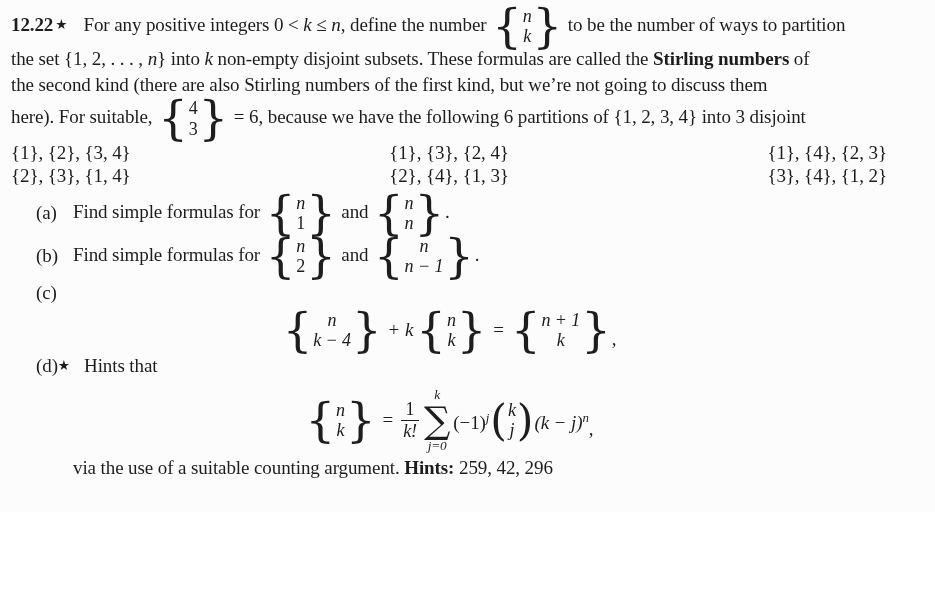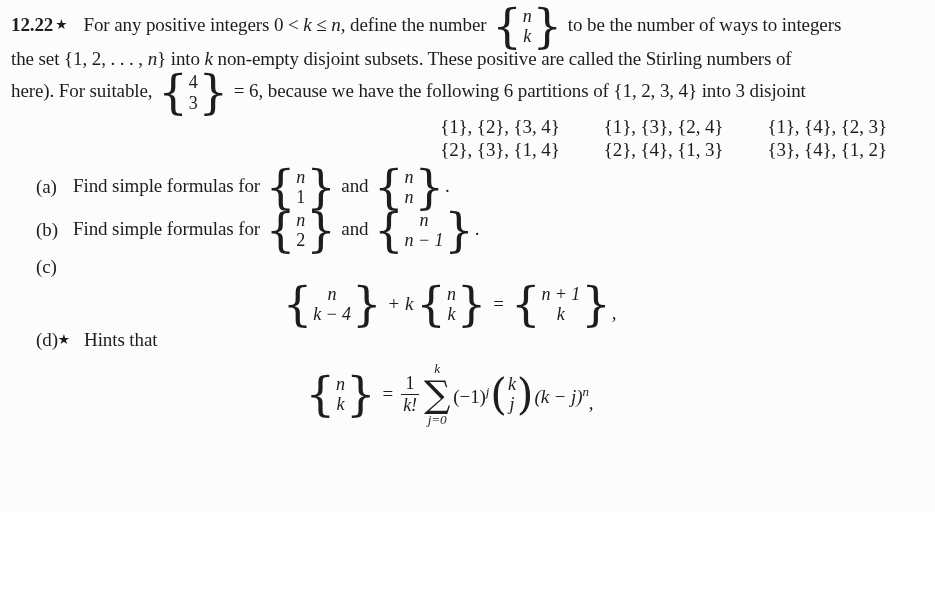--- a/index.html
+++ b/index.html
@@ -8,21 +8,21 @@
     background:#fcfcfc;color:#1d1d1d;
     font-family:"Liberation Serif","DejaVu Serif",serif;
     font-size:19px;line-height:26px;letter-spacing:-0.1px;
     padding:6px 8px 0 11px;overflow:hidden;
   }
   .line{white-space:nowrap;}
   .num{font-weight:700;margin-right:2px;}
   .star{font-size:0.72em;vertical-align:0.12em;}
   .numgap{display:inline-block;width:16px;}
   .mi{font-style:italic;}
-  .b{font-weight:400;}
+  .b{font-weight:700;}
 
   
   .stir,.binom{display:inline-flex;align-items:center;vertical-align:middle;margin:0 1px;}
   .br{font-family:"DejaVu Serif",serif;font-size:2.45em;line-height:0.78;font-weight:400;}
   .pr{font-family:"DejaVu Serif",serif;font-size:2.25em;line-height:0.82;font-weight:400;}
   .col{display:inline-flex;flex-direction:column;align-items:center;line-height:1.12;font-size:0.95em;padding:0 1px;}
   .col .mi{line-height:1.12;}
 
   
   .frac{display:inline-flex;flex-direction:column;align-items:center;vertical-align:middle;line-height:1.15;font-size:0.95em;margin:0 2px;}
@@ -32,21 +32,21 @@
   .sum{display:inline-flex;flex-direction:column;align-items:center;vertical-align:middle;line-height:1;margin:0 3px;}
   .sum .lim{font-size:0.7em;line-height:1.15;}
   .sum .sig{font-size:1.95em;line-height:0.95;font-family:"DejaVu Serif",serif;}
 
   .term{display:inline-block;vertical-align:middle;}
   .term sup{font-size:0.68em;font-style:italic;}
   .op{display:inline-block;vertical-align:middle;padding:0 6px;}
   .coeff{display:inline-block;vertical-align:middle;padding-right:2px;font-style:italic;}
   .comma{display:inline-block;vertical-align:middle;transform:translateY(9px);}
 
-  .parts{display:flex;justify-content:flex-end;gap:44px;margin:2px 40px 6px 0;}
+  .parts{display:flex;justify-content:space-between;gap:44px;margin:2px 40px 6px 0;}
   .pcol{display:flex;flex-direction:column;line-height:23px;}
 
   .item{display:flex;align-items:center;margin:3px 0 3px 25px;}
   .item .lab{flex:none;width:37px;}
   .item .lab.wide{width:auto;padding-right:14px;}
   .item .bd{display:block;}
 
   .eq{text-align:center;margin:4px 40px 2px 0;}
   .eq-d{margin:8px 40px 2px 0;}
   .indent{padding-left:62px;margin:2px 0;}
@@ -57,27 +57,30 @@
 <div class="page">
 
   <div class="line">
     <span class="num">12.22</span><span class="star">★</span><span class="numgap"></span><span>For any positive integers 0 &lt; </span><span class="mi">k</span><span> ≤ </span><span class="mi">n</span><span>, define the number </span><span class="stir">
         <span class="br">{</span>
         <span class="col">
           <span class="mi">n</span>
           <span class="mi">k</span>
         </span>
         <span class="br">}</span>
-      </span><span> to be the number of ways to integers</span>
-  </div>
-
-  <div class="line">
-    <span>the set {1, 2, . . . , </span><span class="mi">n</span><span>} into </span><span class="mi">k</span><span> non-empty disjoint subsets. These positive are called the </span><span class="b">Stirling numbers</span><span> of</span>
-  </div>
-
+      </span><span> to be the number of ways to partition</span>
+  </div>
+
+  <div class="line">
+    <span>the set {1, 2, . . . , </span><span class="mi">n</span><span>} into </span><span class="mi">k</span><span> non-empty disjoint subsets. These formulas are called the </span><span class="b">Stirling numbers</span><span> of</span>
+  </div>
+
+  <div class="line">
+    <span>the second kind (there are also Stirling numbers of the first kind, but we’re not going to discuss them</span>
+  </div>
 
   <div class="line">
     <span>here).  For suitable, </span><span class="stir">
         <span class="br">{</span>
         <span class="col">
           <span>4</span>
           <span>3</span>
         </span>
         <span class="br">}</span>
       </span><span> = 6, because we have the following 6 partitions of {1, 2, 3, 4} into 3 disjoint</span>
@@ -190,14 +193,17 @@
       </span><span class="term"><span>(−1)</span><sup>j</sup></span><span class="binom">
         <span class="pr">(</span>
         <span class="col">
           <span class="mi">k</span>
           <span class="mi">j</span>
         </span>
         <span class="pr">)</span>
       </span><span class="term"><span class="mi">(k − j)</span><sup>n</sup></span><span class="comma">,</span>
   </div>
 
+  <div class="indent">
+    <span>via the use of a suitable counting argument. </span><span class="b">Hints:</span><span> 259, 42, 296</span>
+  </div>
 
 </div>
 
 </body></html>

